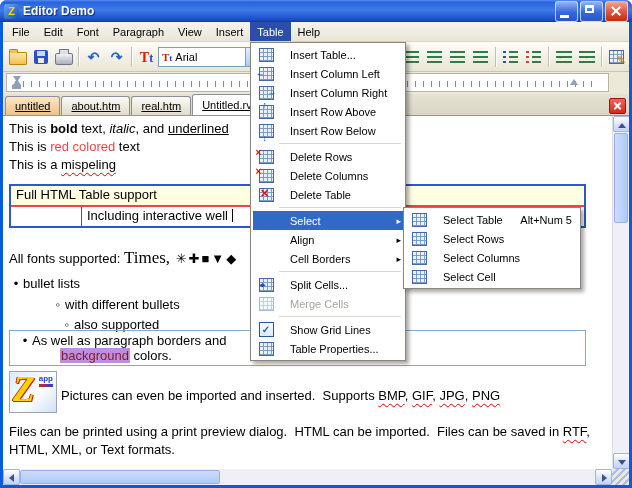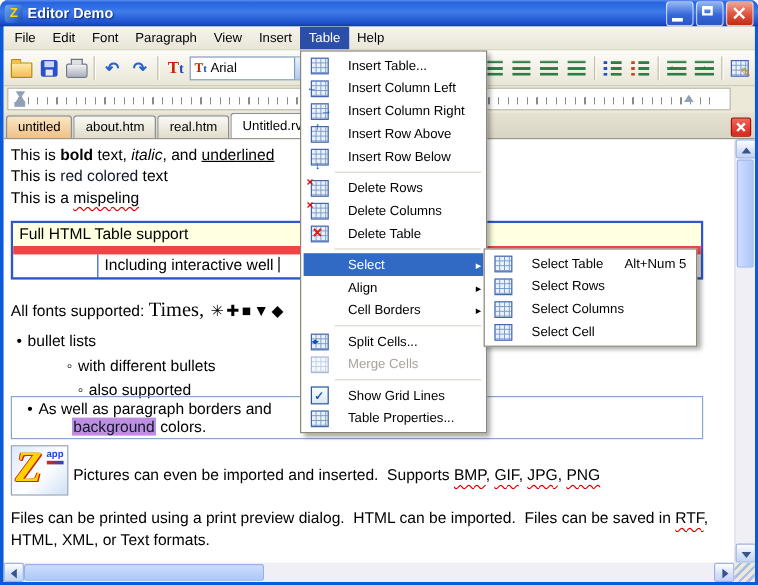--- a/index.html
+++ b/index.html
@@ -81,39 +81,39 @@
     background:repeating-linear-gradient(90deg,#8A8A8A 0 1px,transparent 1px 8px);}
   .mark{position:absolute;width:0;height:0;}
   .m-first{left:6px;top:2px;border-left:4px solid transparent;border-right:4px solid transparent;border-top:6px solid #8FA0B8;}
   .m-hang{left:6px;bottom:6px;border-left:4px solid transparent;border-right:4px solid transparent;border-bottom:6px solid #8FA0B8;}
   .m-box{left:5px;bottom:2px;width:9px;height:4px;background:#8FA0B8;}
   .m-right{right:30px;bottom:6px;border-left:4px solid transparent;border-right:4px solid transparent;border-bottom:6px solid #8FA0B8;}
   
   .tabrow{position:absolute;top:72px;left:0;right:0;height:21px;background:linear-gradient(#E6E2D2,#D9D5C4);
     display:flex;align-items:flex-end;padding:2px 0 0 2px;box-sizing:border-box;}
   .tab{display:flex;align-items:center;height:18px;padding:0 9px;margin-right:1px;font-size:11px;
-    border:1px solid #8A8E99;border-bottom:none;border-radius:3px 3px 0 0;background:linear-gradient(#FBFAF4,#E0DCCB);}
+    border:1px solid #8A8E99;border-bottom:none;border-radius:3px 3px 0 0;background:linear-gradient(#FBFAF4,#E0DCCB);text-decoration:underline;}
   .tab.modified{background:linear-gradient(#FBE7C4,#EFC189);}
   .tab.active{background:#FFFFFF;height:20px;position:relative;z-index:2;font-weight:normal;}
   .tab-close{position:absolute;right:3px;top:4px;width:15px;height:14px;background:linear-gradient(#F0655A,#D8281C);
     border:1px solid #A01208;border-radius:2px;}
   .tab-close::before,.tab-close::after{content:"";position:absolute;left:3px;top:6px;width:9px;height:2px;background:#fff;}
   .tab-close::before{transform:rotate(45deg);} .tab-close::after{transform:rotate(-45deg);}
   
   .docarea{position:absolute;top:93px;left:0;right:0;bottom:16px;background:#FFFFFF;border-top:1px solid #9A978A;}
   .doccontent{position:absolute;left:0;top:0;right:17px;bottom:0;font-size:13px;color:#000;}
   .p{position:absolute;left:6px;white-space:pre;}
-  .red{color:#0f172a;}
+  .red{color:#ef4444;}
   .sq{text-decoration:underline wavy #E00000;text-decoration-thickness:1px;text-underline-offset:3px;}
-  .hl{background:#BE8FE0;color:#0f172a;padding:0 1px;}
+  .hl{background:#BE8FE0;color:#7f1d1d;padding:0 1px;}
   .caret{display:inline-block;width:1px;height:13px;background:#000;vertical-align:-2px;}
   .times{font-family:"Liberation Serif",serif;font-size:17px;}
   .syms{font-size:13px;letter-spacing:2px;}
   .dtable{position:absolute;left:6px;top:68px;right:26px;border:2px solid #2E58C8;background:#fff;}
-  .dtr1{background:#FFFFE1;border-bottom:7px solid #ef4444;padding:1px 5px;height:17px;line-height:16px;}
+  .dtr1{background:#FFFFE1;border-bottom:2px solid #ef4444;padding:1px 5px;height:17px;line-height:16px;}
   .dtr2{display:flex;height:19px;line-height:18px;}
   .dtc1{width:70px;border-right:1px solid #2E58C8;}
   .dtc2{flex:1;padding:0 5px;}
   .bullet{display:inline-block;width:14px;text-align:center;}
   .bbox{position:absolute;left:6px;top:214px;right:26px;height:36px;border:1px solid #86A8CE;padding:2px 0 0 8px;box-sizing:border-box;}
   .bbox .l2{margin-left:42px;}
   .logo{position:absolute;left:6px;top:255px;width:46px;height:40px;border:1px solid #9AA4B8;overflow:hidden;
     background:linear-gradient(135deg,#DCE9FB 0%,#FFFFFF 55%,#CFE0F5 100%);}
   .logo .z{position:absolute;left:3px;top:-4px;font-family:"Liberation Serif",serif;font-style:italic;font-weight:bold;
     font-size:36px;color:#FFD300;text-shadow:1px 1px 0 #CC2211,-1px 0 0 #CC2211,0 1px 0 #CC2211;}

